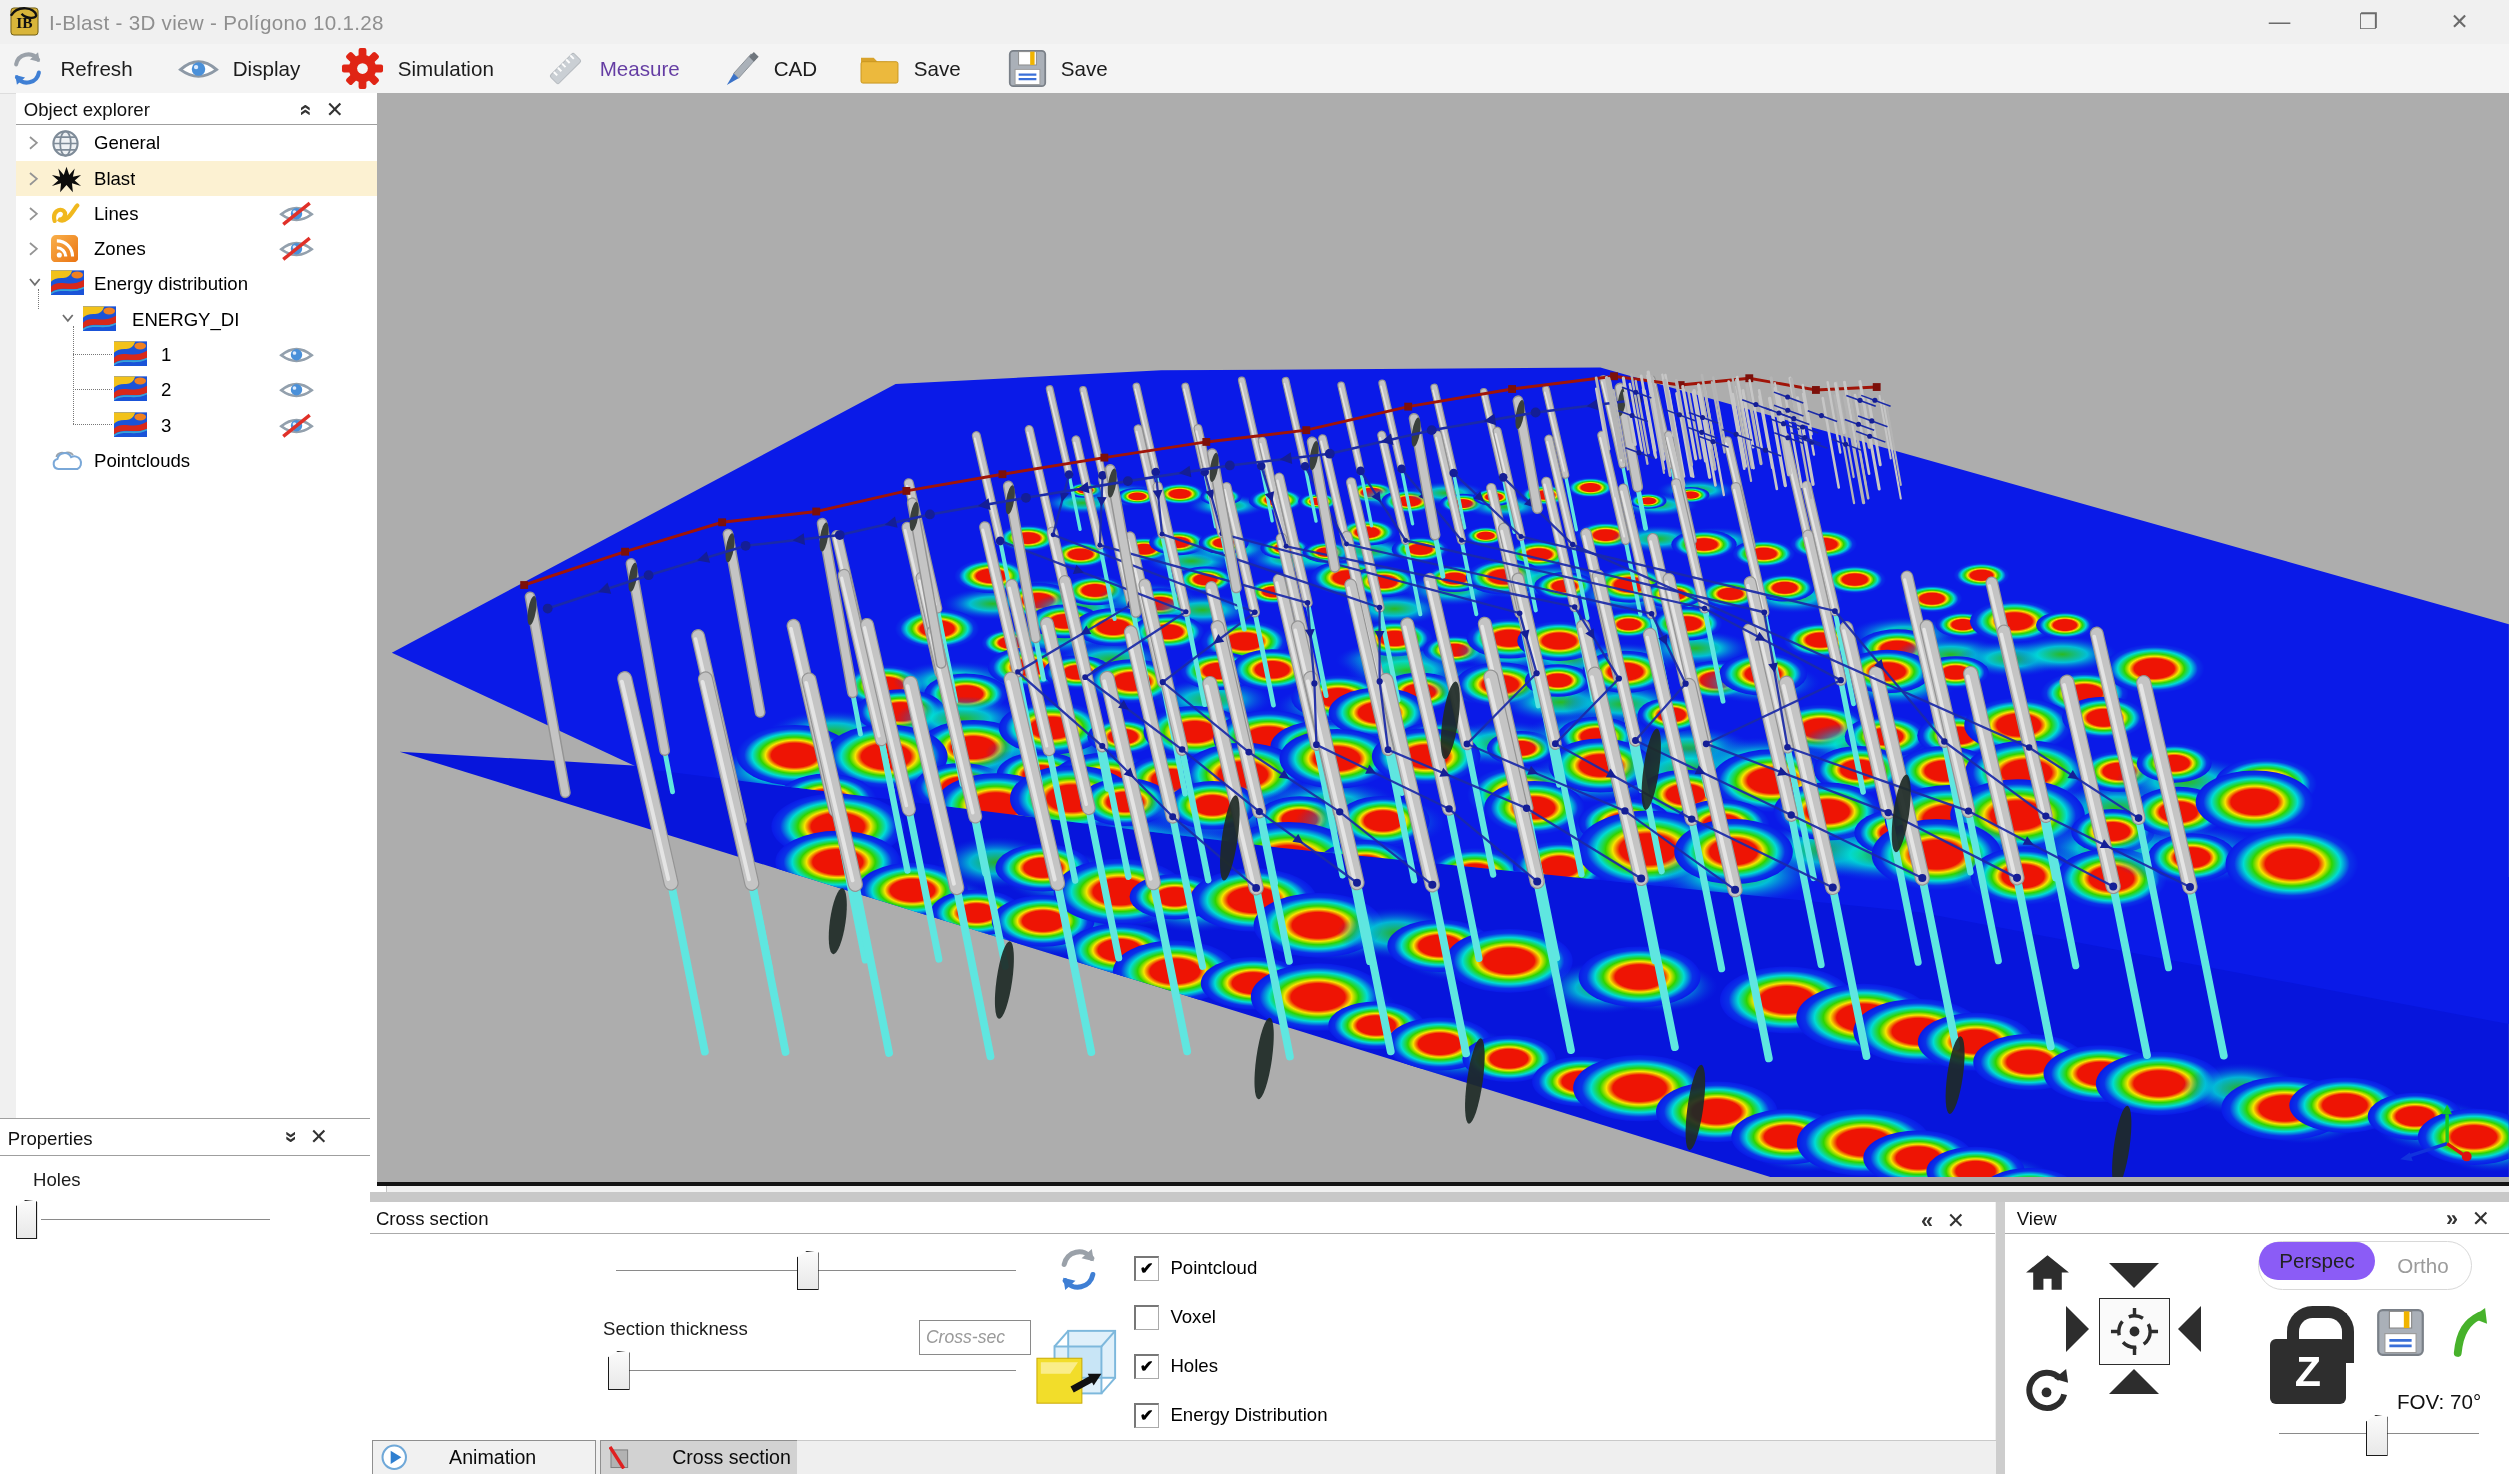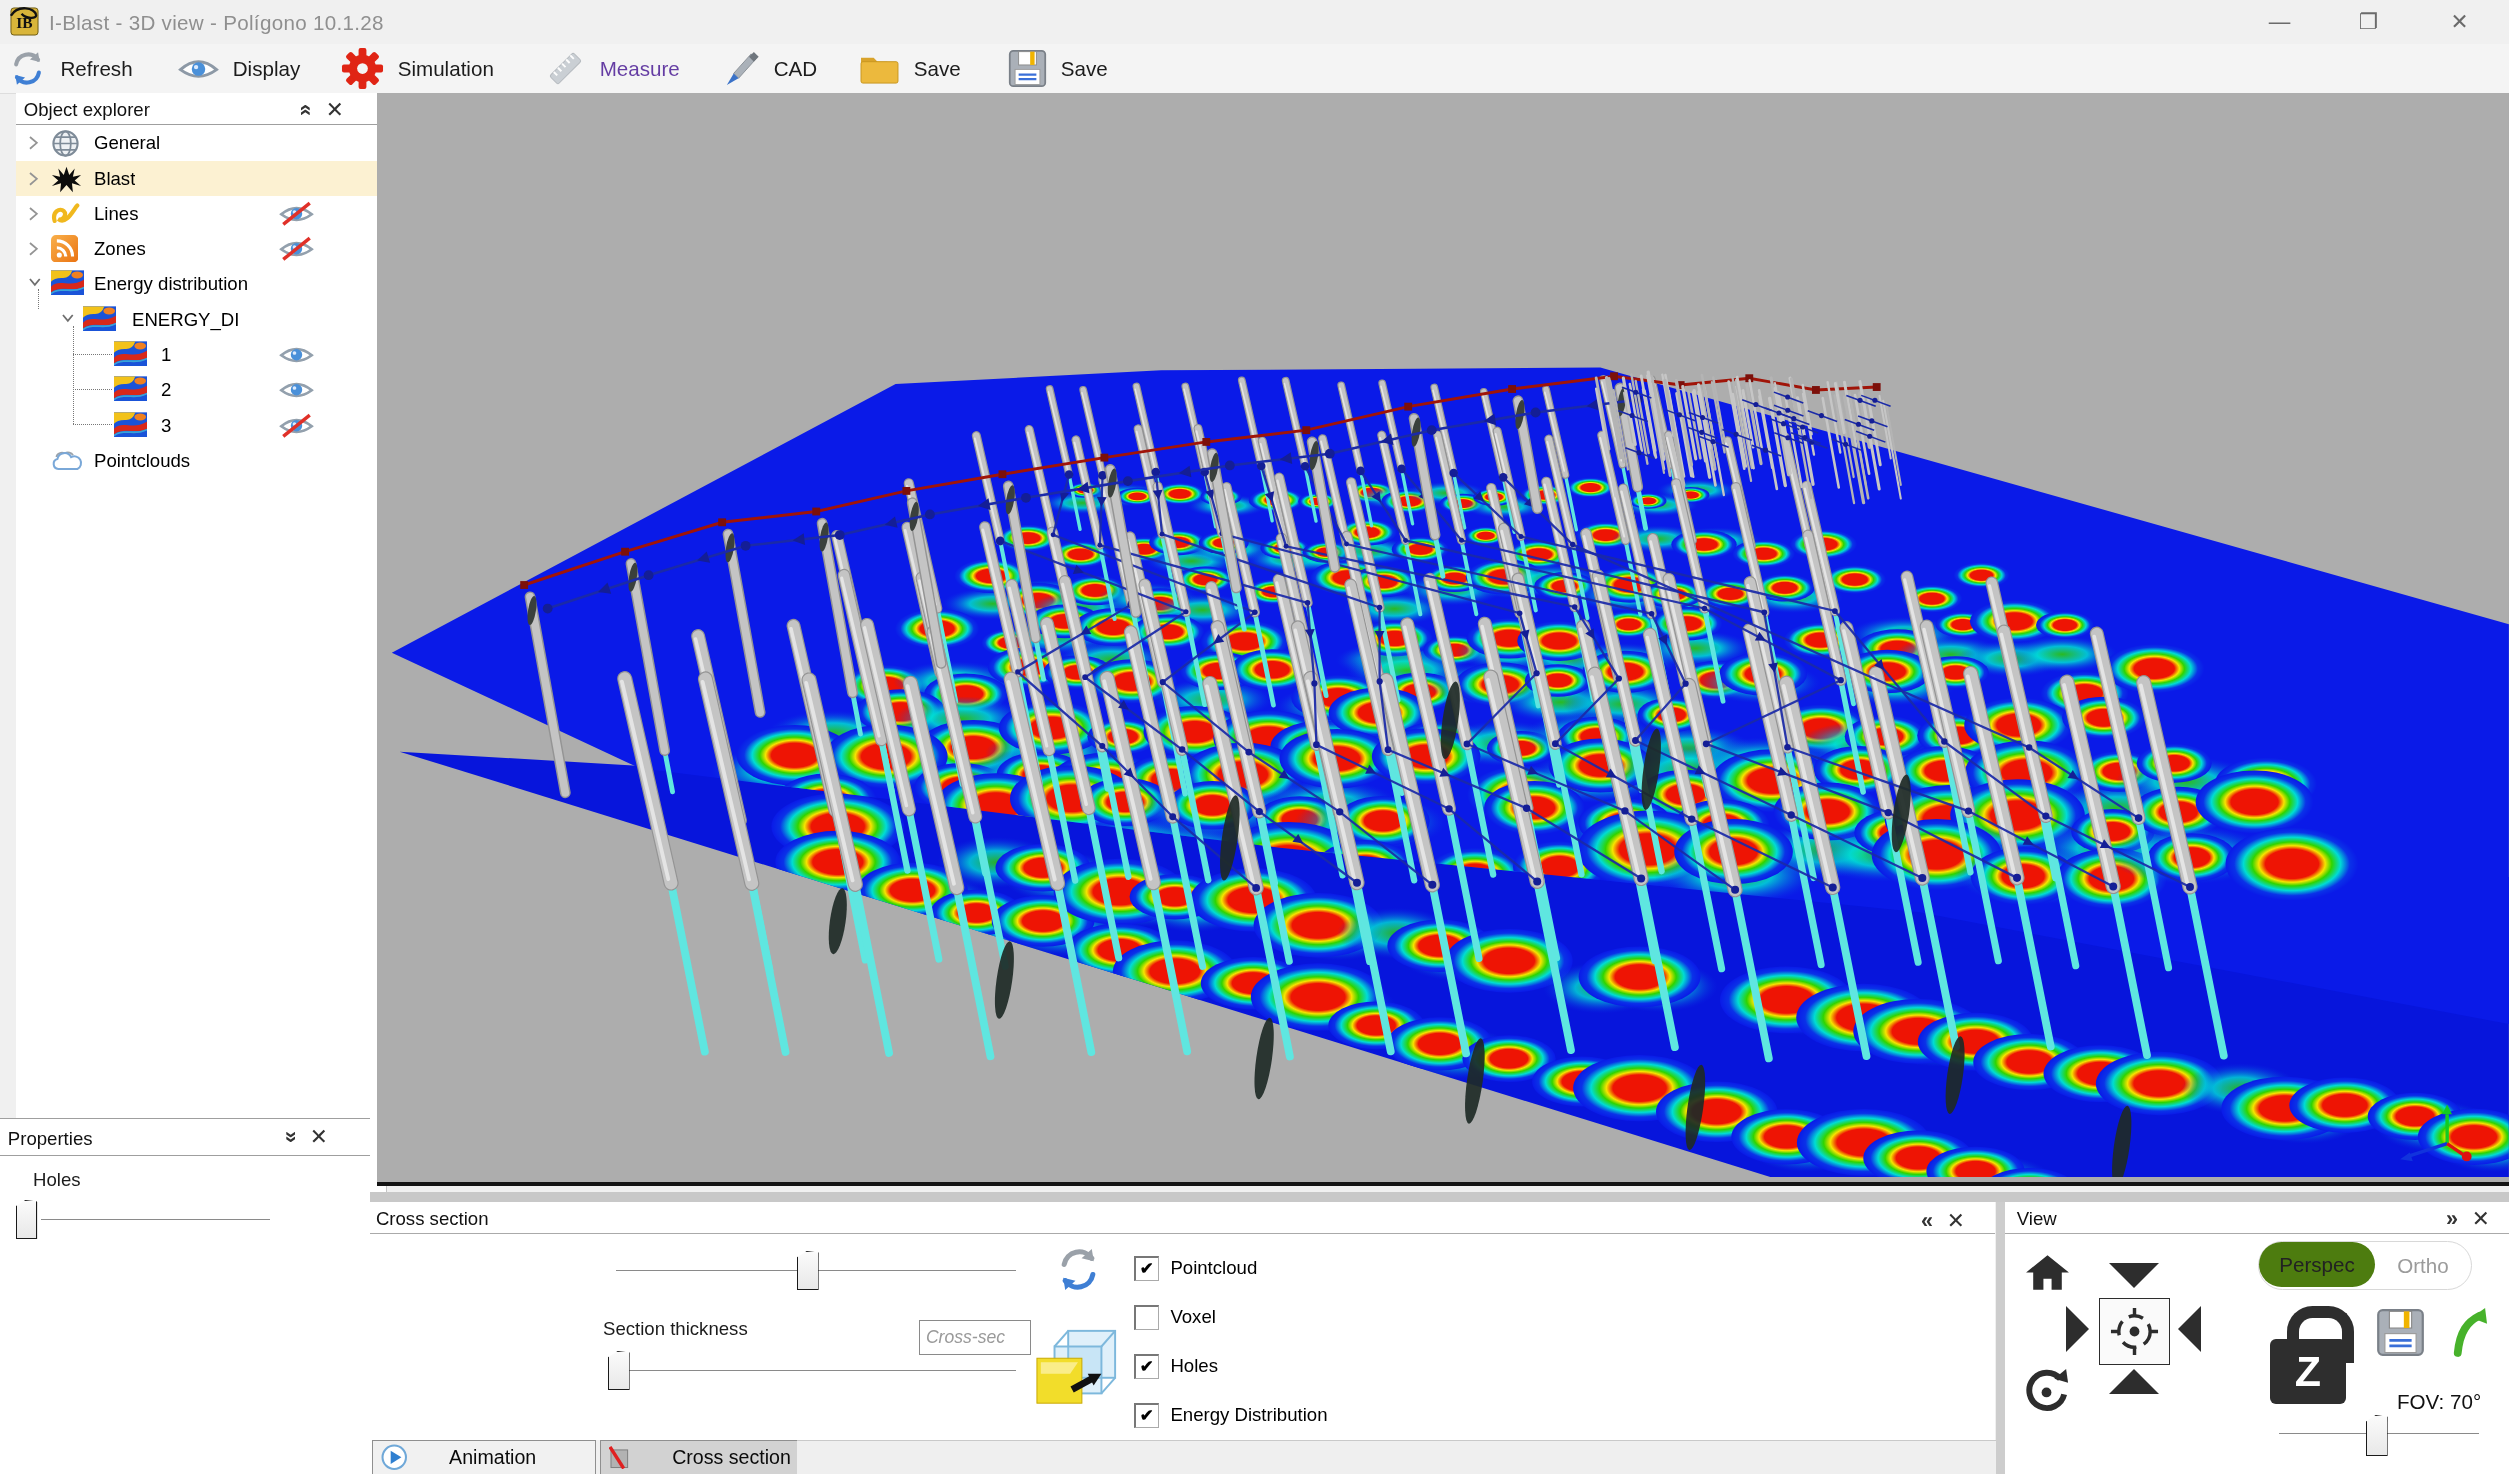--- a/index.html
+++ b/index.html
@@ -57,21 +57,21 @@
     font-style:italic;font-size:17.6px;color:#555;padding:0 5.9px;font-family:"Liberation Sans",sans-serif;}
   #cs-input::placeholder{color:#9a9a9a;font-style:italic;}
   
   .tri{width:0;height:0;}
   .tri-down{border-left:25.5px solid transparent;border-right:25.5px solid transparent;border-top:25.5px solid #2d2d2d;}
   .tri-up{border-left:25.5px solid transparent;border-right:25.5px solid transparent;border-bottom:25.5px solid #2d2d2d;}
   .tri-right{border-top:23.5px solid transparent;border-bottom:23.5px solid transparent;border-left:23.5px solid #2d2d2d;}
   .tri-left{border-top:23.5px solid transparent;border-bottom:23.5px solid transparent;border-right:23.5px solid #2d2d2d;}
   #target-btn{background:#fafafa;border:1px solid #2d2d2d;display:flex;align-items:center;justify-content:center;}
   #proj-toggle{border:1px solid #d8d8d8;border-radius:25.5px;background:#fff;}
-  #pill-perspec{left:0;top:0;width:116px;height:45px;background:#4d7c0f;border-radius:24.5px;
+  #pill-perspec{left:0;top:0;width:116px;height:38px;background:#8b5cf6;border-radius:24.5px;
     display:flex;align-items:center;justify-content:center;font-size:20.6px;color:#222;}
   #pill-ortho{left:116px;top:0;width:96px;height:47px;display:flex;align-items:center;justify-content:center;
     font-size:20.6px;color:#9b9b9b;}
   #lockz{width:76px;height:65px;background:#2e2e2e;border-radius:5.9px;margin-top:33px;
     display:flex;align-items:center;justify-content:center;color:#fff;font-size:43px;font-weight:bold;}
   #lockz-shackle{width:43px;height:45px;border:12.7px solid #2e2e2e;border-bottom:none;
     border-radius:25.5px 25.5px 0 0;left:16.7px;top:0;}
   #fov-label{font-size:20.6px;color:#111;}
   
   .tab{top:1440px;height:33px;display:flex;align-items:center;gap:9.8px;border:1px solid #8f8f8f;border-bottom:none;}

